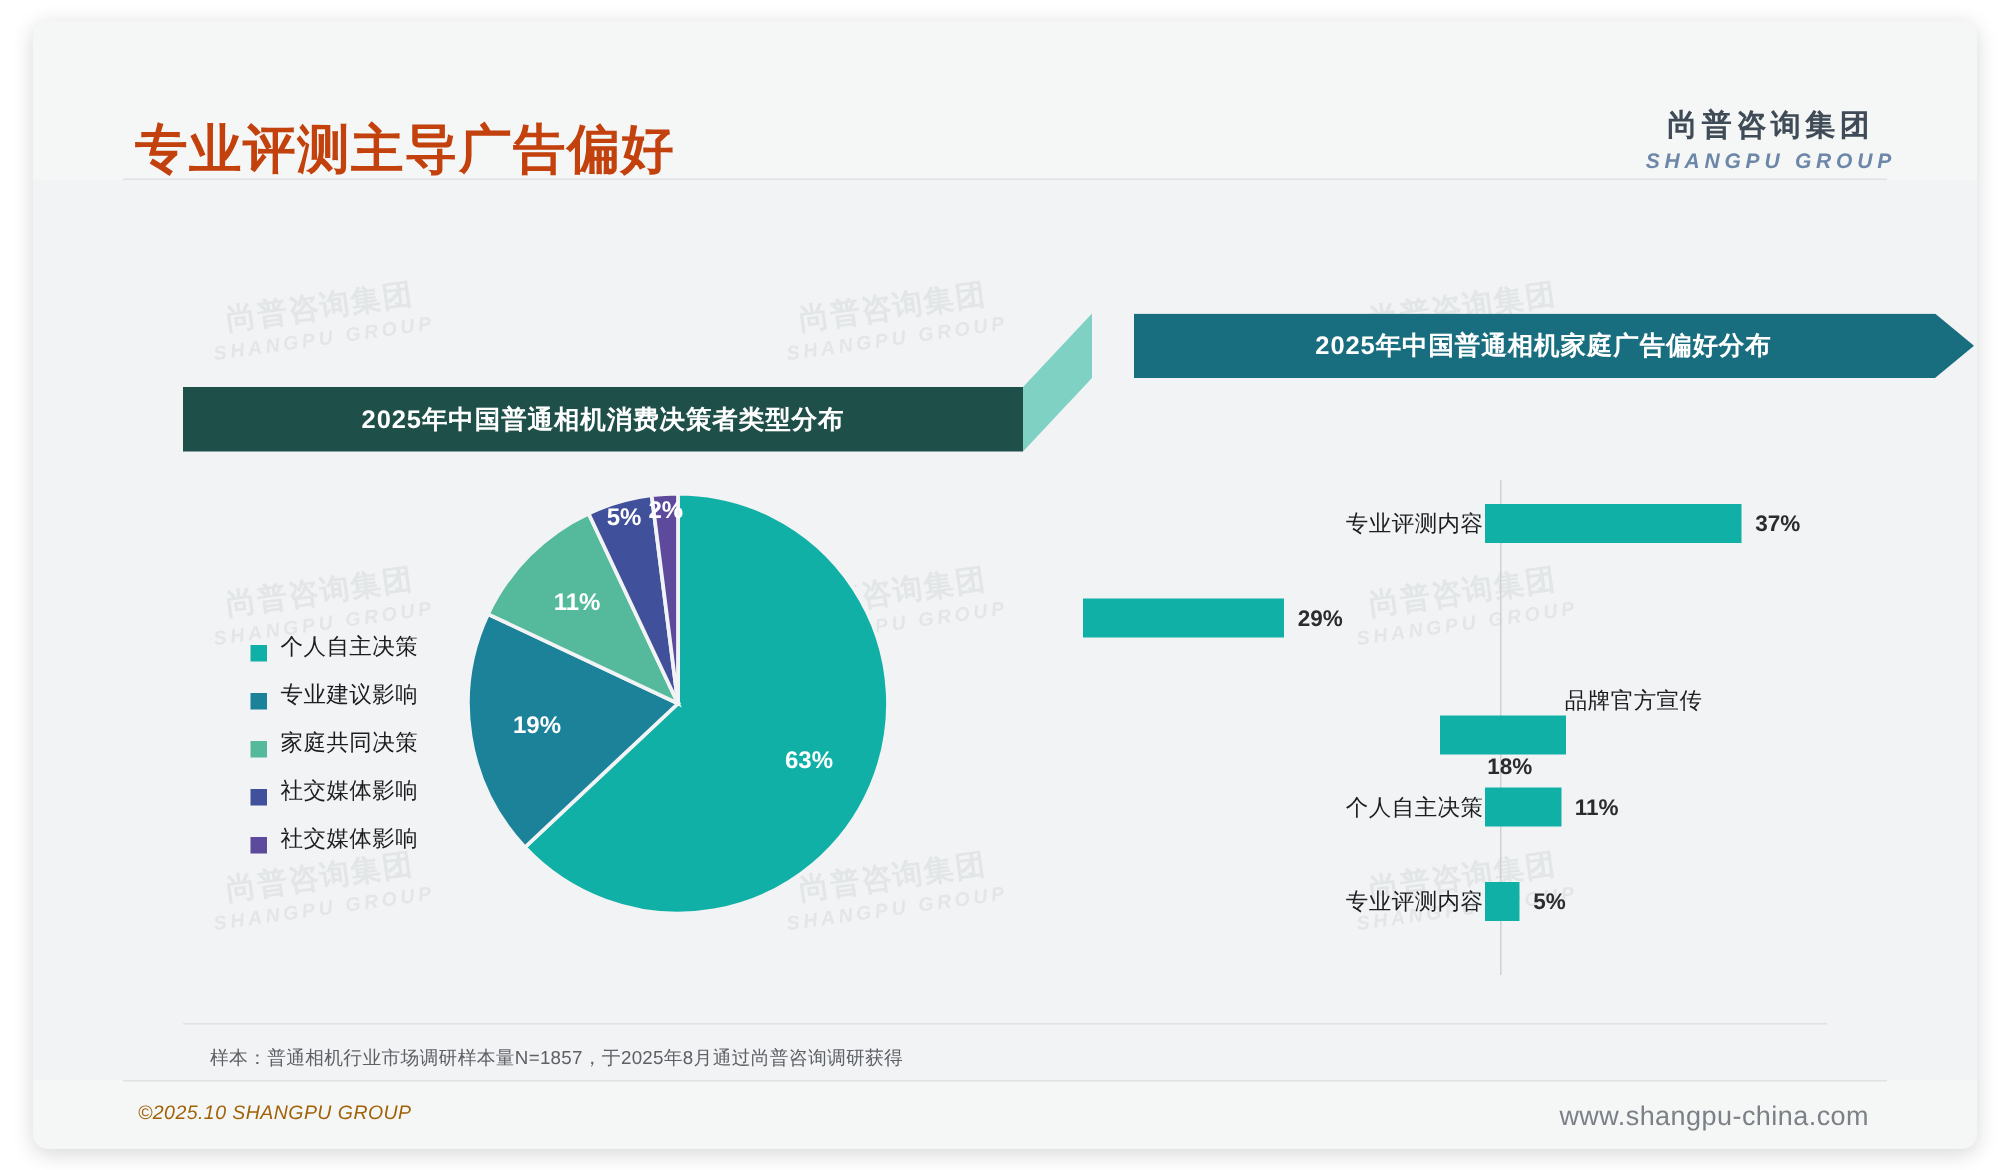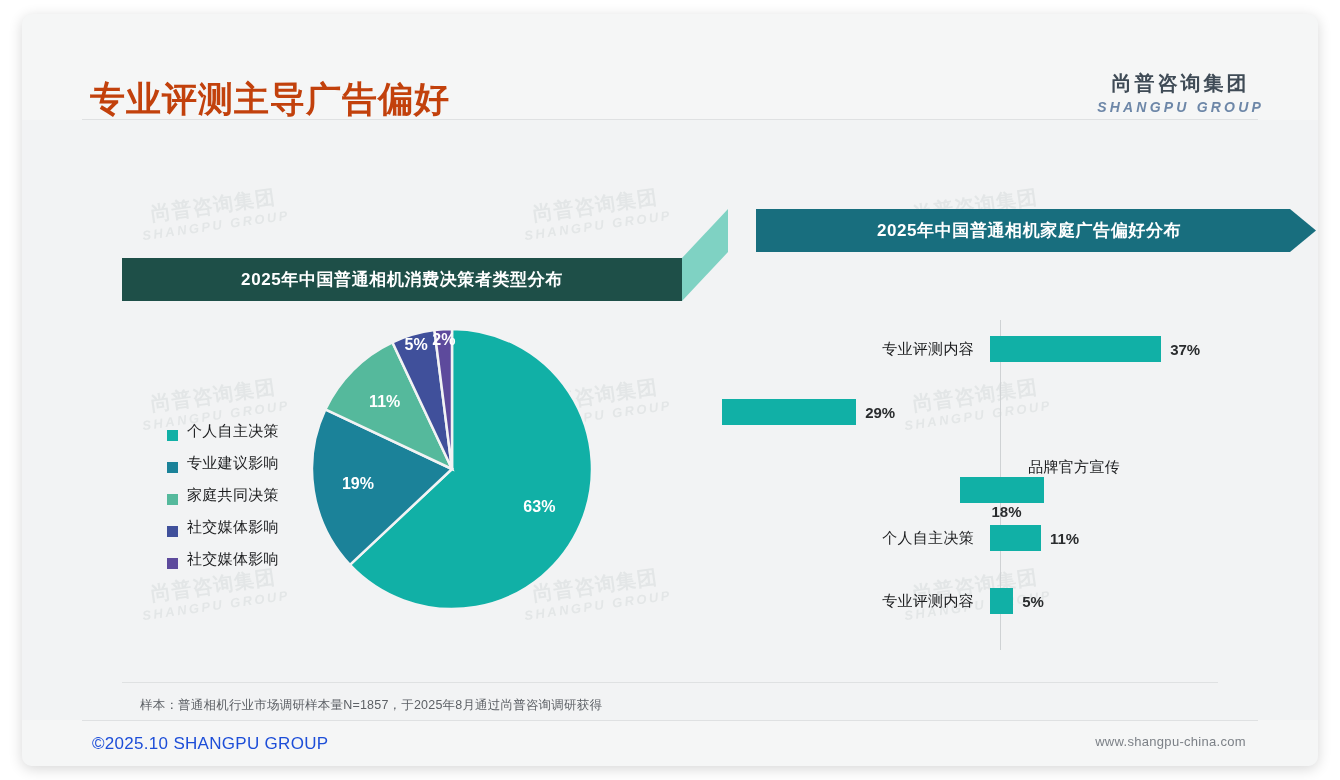--- a/index.html
+++ b/index.html
@@ -98,21 +98,21 @@
   #bar-wrap { position: absolute; left: 700px; top: 300px; width: 560px; height: 350px; z-index: 3; }
   #bar-axis {
     position: absolute; left: 278px; top: 6px; width: 1px; height: 330px;
     background: #cfd2d4;
   }
   .bar-row {
     position: absolute; left: 0; width: 100%; height: 34px;
     display: flex; align-items: center;
   }
   .bar-cat {
-    width: 268px; text-align: right; padding-right: 16px;
+    width: 268px; text-align: right; padding-right: 1px;
     font-size: 15px; color: #1c1d1f; letter-spacing: 0.3px;
   }
   .bar-fill { height: 26px; background: #11b0a6; flex: 0 0 auto; }
   .bar-val { font-size: 15px; color: #2a2c2e; margin-left: 9px; font-weight: bold; }
 
   
   #footnote-rule {
     position: absolute; left: 100px; top: 668px; width: 1096px; height: 1px;
     background: #dfe1e2; z-index: 3;
   }
@@ -123,25 +123,25 @@
   #footer {
     position: absolute; left: 0; bottom: 0; width: 100%; height: 46px;
     background: #f5f6f6; z-index: 3;
   }
   #footer:before {
     content: ""; position: absolute; left: 60px; right: 60px; top: 0;
     height: 1px; background: #dfe1e2;
   }
   #copyright {
     position: absolute; left: 70px; top: 14px;
-    font-size: 17px; color: #1d4ed8; letter-spacing: 0.3px;
+    font-size: 13px; color: #a16207; letter-spacing: 0.3px; font-style: italic;
   }
   #site-url {
     position: absolute; right: 72px; top: 14px;
-    font-size: 13px; color: #7c8187; letter-spacing: 0.3px;
+    font-size: 18px; color: #7c8187; letter-spacing: 0.3px;
   }
 </style>
 </head>
 <body>
 
 <div id="slide">
 
   <div class="wm-layer">
     <div class="wm" style="left:118px; top:180px; transform:rotate(-8deg);">
       <span class="cn">尚普咨询集团</span>

